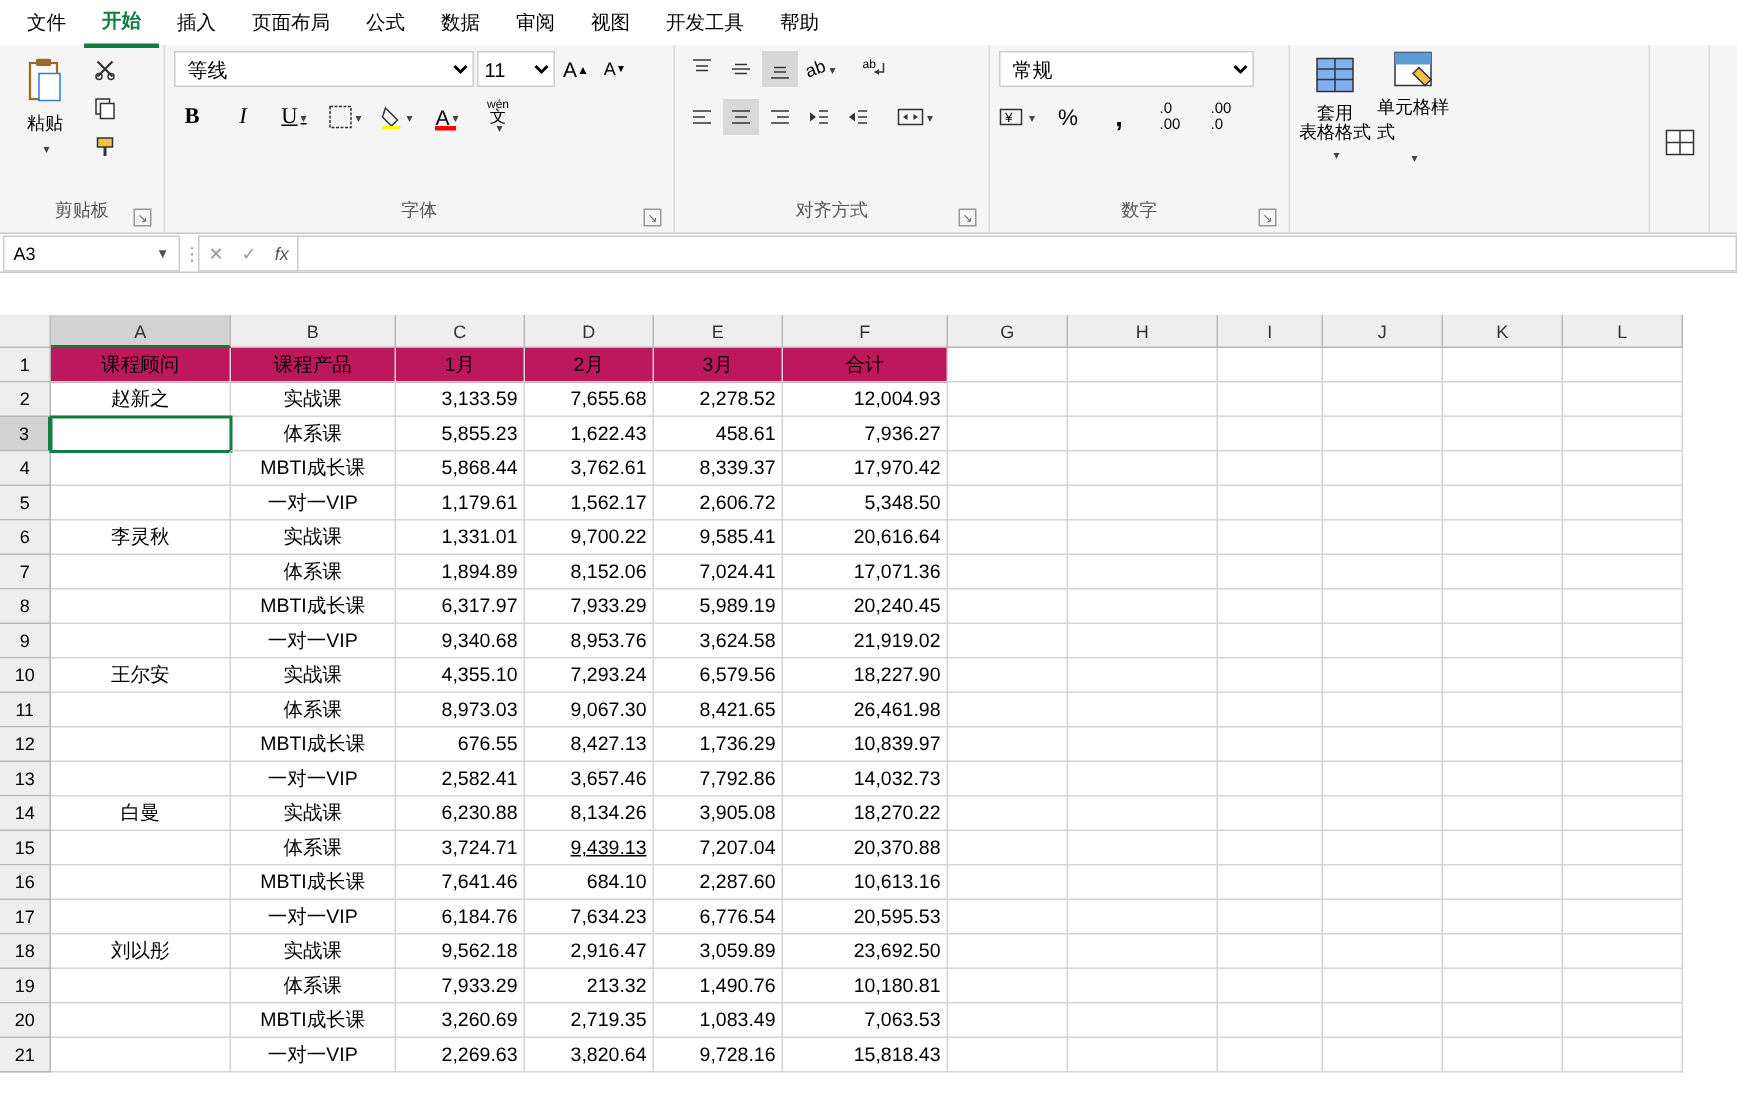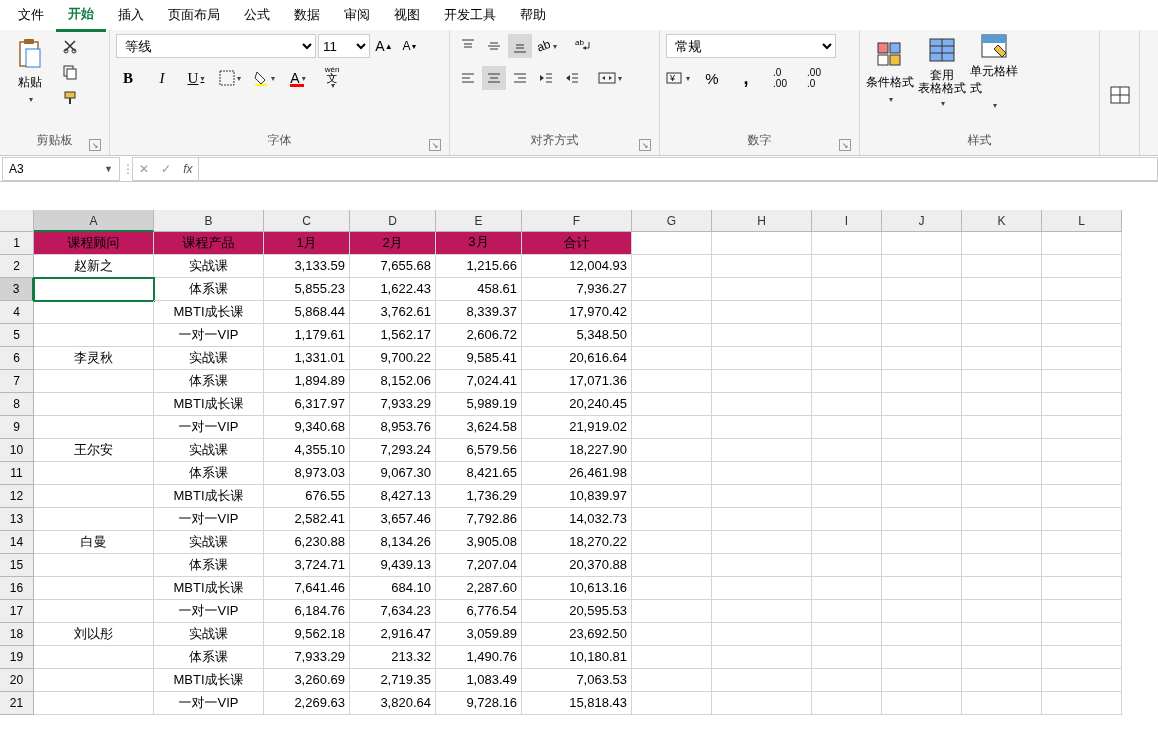--- a/index.html
+++ b/index.html
@@ -251,52 +251,40 @@
       </div>
     </div>
     <div class="rgroup-label"><span>数字</span><span class="launcher">↘</span></div>
   </div>
 
   <div class="rgroup" style="width:240px">
     <div class="rgroup-body">
       <div class="bigbtn dd">
         <span class="ic">
             <svg width="28" height="26">
-              <rect x="2" y="2" width="10" height="10" fill="#f08080" stroke="#333"></rect>
-              <rect x="14" y="2" width="10" height="10" fill="#80b0f0" stroke="#333"></rect>
-              <rect x="2" y="14" width="10" height="10" fill="#fff" stroke="#333"></rect>
-              <rect x="14" y="14" width="10" height="10" fill="#f0c040" stroke="#333"></rect>
-            </svg>
-          </span>
-        <span>条件格式</span>
-      </div>
-      <div class="bigbtn dd">
-        <span class="ic">
-            <svg width="28" height="26">
               <rect x="2" y="2" width="24" height="22" fill="#80b0f0" stroke="#333"></rect>
               <line x1="2" y1="9" x2="26" y2="9" stroke="#333"></line>
               <line x1="2" y1="16" x2="26" y2="16" stroke="#333"></line>
               <line x1="14" y1="2" x2="14" y2="24" stroke="#333"></line>
             </svg>
           </span>
         <span style="white-space:pre;text-align:center;font-size:12px;line-height:13px">套用
 表格格式</span>
       </div>
       <div class="bigbtn dd">
         <span class="ic">
             <svg width="28" height="26">
               <rect x="2" y="2" width="24" height="22" fill="#fff" stroke="#333"></rect>
               <rect x="2" y="2" width="24" height="8" fill="#5b9bd5"></rect>
               <path d="M18 12 L26 20 L22 24 L14 16 Z" fill="#f0c040" stroke="#333"></path>
             </svg>
           </span>
         <span>单元格样式</span>
       </div>
     </div>
-    <div class="rgroup-label"><span>样式</span></div>
   </div>
 
   <div class="rgroup" style="width:40px;align-items:center;justify-content:center">
     <div class="smbtn">
         <svg width="22" height="20">
           <rect x="2" y="2" width="18" height="16" fill="#fff" stroke="#333"></rect>
           <line x1="2" y1="10" x2="20" y2="10" stroke="#333"></line>
           <line x1="11" y1="2" x2="11" y2="18" stroke="#333"></line>
         </svg>
       </div>
@@ -357,35 +345,35 @@
       <div>19</div>
       <div>20</div>
       <div>21</div>
     </div>
   <div class="cells" id="cells">
       <div class="cellrow">
         <div class="cell hdr" style="width: 120px;">课程顾问</div>
         <div class="cell hdr" style="width: 110px;">课程产品</div>
         <div class="cell hdr" style="width: 86px;">1月</div>
         <div class="cell hdr" style="width: 86px;">2月</div>
-        <div class="cell hdr" style="width: 86px; font-family: Liberation Mono, monospace;">3月</div>
+        <div class="cell hdr" style="width: 86px;">3月</div>
         <div class="cell hdr" style="width: 110px;">合计</div>
         <div class="cell" style="width: 80px;"></div>
         <div class="cell" style="width: 100px;"></div>
         <div class="cell" style="width: 70px;"></div>
         <div class="cell" style="width: 80px;"></div>
         <div class="cell" style="width: 80px;"></div>
         <div class="cell" style="width: 80px;"></div>
       </div>
       <div class="cellrow">
         <div class="cell center" style="width: 120px;">赵新之</div>
         <div class="cell center" style="width: 110px;">实战课</div>
         <div class="cell right" style="width: 86px;">3,133.59</div>
         <div class="cell right" style="width: 86px;">7,655.68</div>
-        <div class="cell right" style="width: 86px;">1,215.66</div>
+        <div class="cell right" style="width: 86px;">2,278.52</div>
         <div class="cell right" style="width: 110px;">12,004.93</div>
         <div class="cell" style="width: 80px;"></div>
         <div class="cell" style="width: 100px;"></div>
         <div class="cell" style="width: 70px;"></div>
         <div class="cell" style="width: 80px;"></div>
         <div class="cell" style="width: 80px;"></div>
         <div class="cell" style="width: 80px;"></div>
       </div>
       <div class="cellrow">
         <div class="cell center activecell" style="width: 120px;"></div>
@@ -552,21 +540,21 @@
         <div class="cell" style="width: 100px;"></div>
         <div class="cell" style="width: 70px;"></div>
         <div class="cell" style="width: 80px;"></div>
         <div class="cell" style="width: 80px;"></div>
         <div class="cell" style="width: 80px;"></div>
       </div>
       <div class="cellrow">
         <div class="cell center" style="width: 120px;"></div>
         <div class="cell center" style="width: 110px;">体系课</div>
         <div class="cell right" style="width: 86px;">3,724.71</div>
-        <div class="cell right" style="width: 86px;">9,439.13</div>
+        <div class="cell right" style="width: 86px; text-decoration: underline;">9,439.13</div>
         <div class="cell right" style="width: 86px;">7,207.04</div>
         <div class="cell right" style="width: 110px;">20,370.88</div>
         <div class="cell" style="width: 80px;"></div>
         <div class="cell" style="width: 100px;"></div>
         <div class="cell" style="width: 70px;"></div>
         <div class="cell" style="width: 80px;"></div>
         <div class="cell" style="width: 80px;"></div>
         <div class="cell" style="width: 80px;"></div>
       </div>
       <div class="cellrow">

